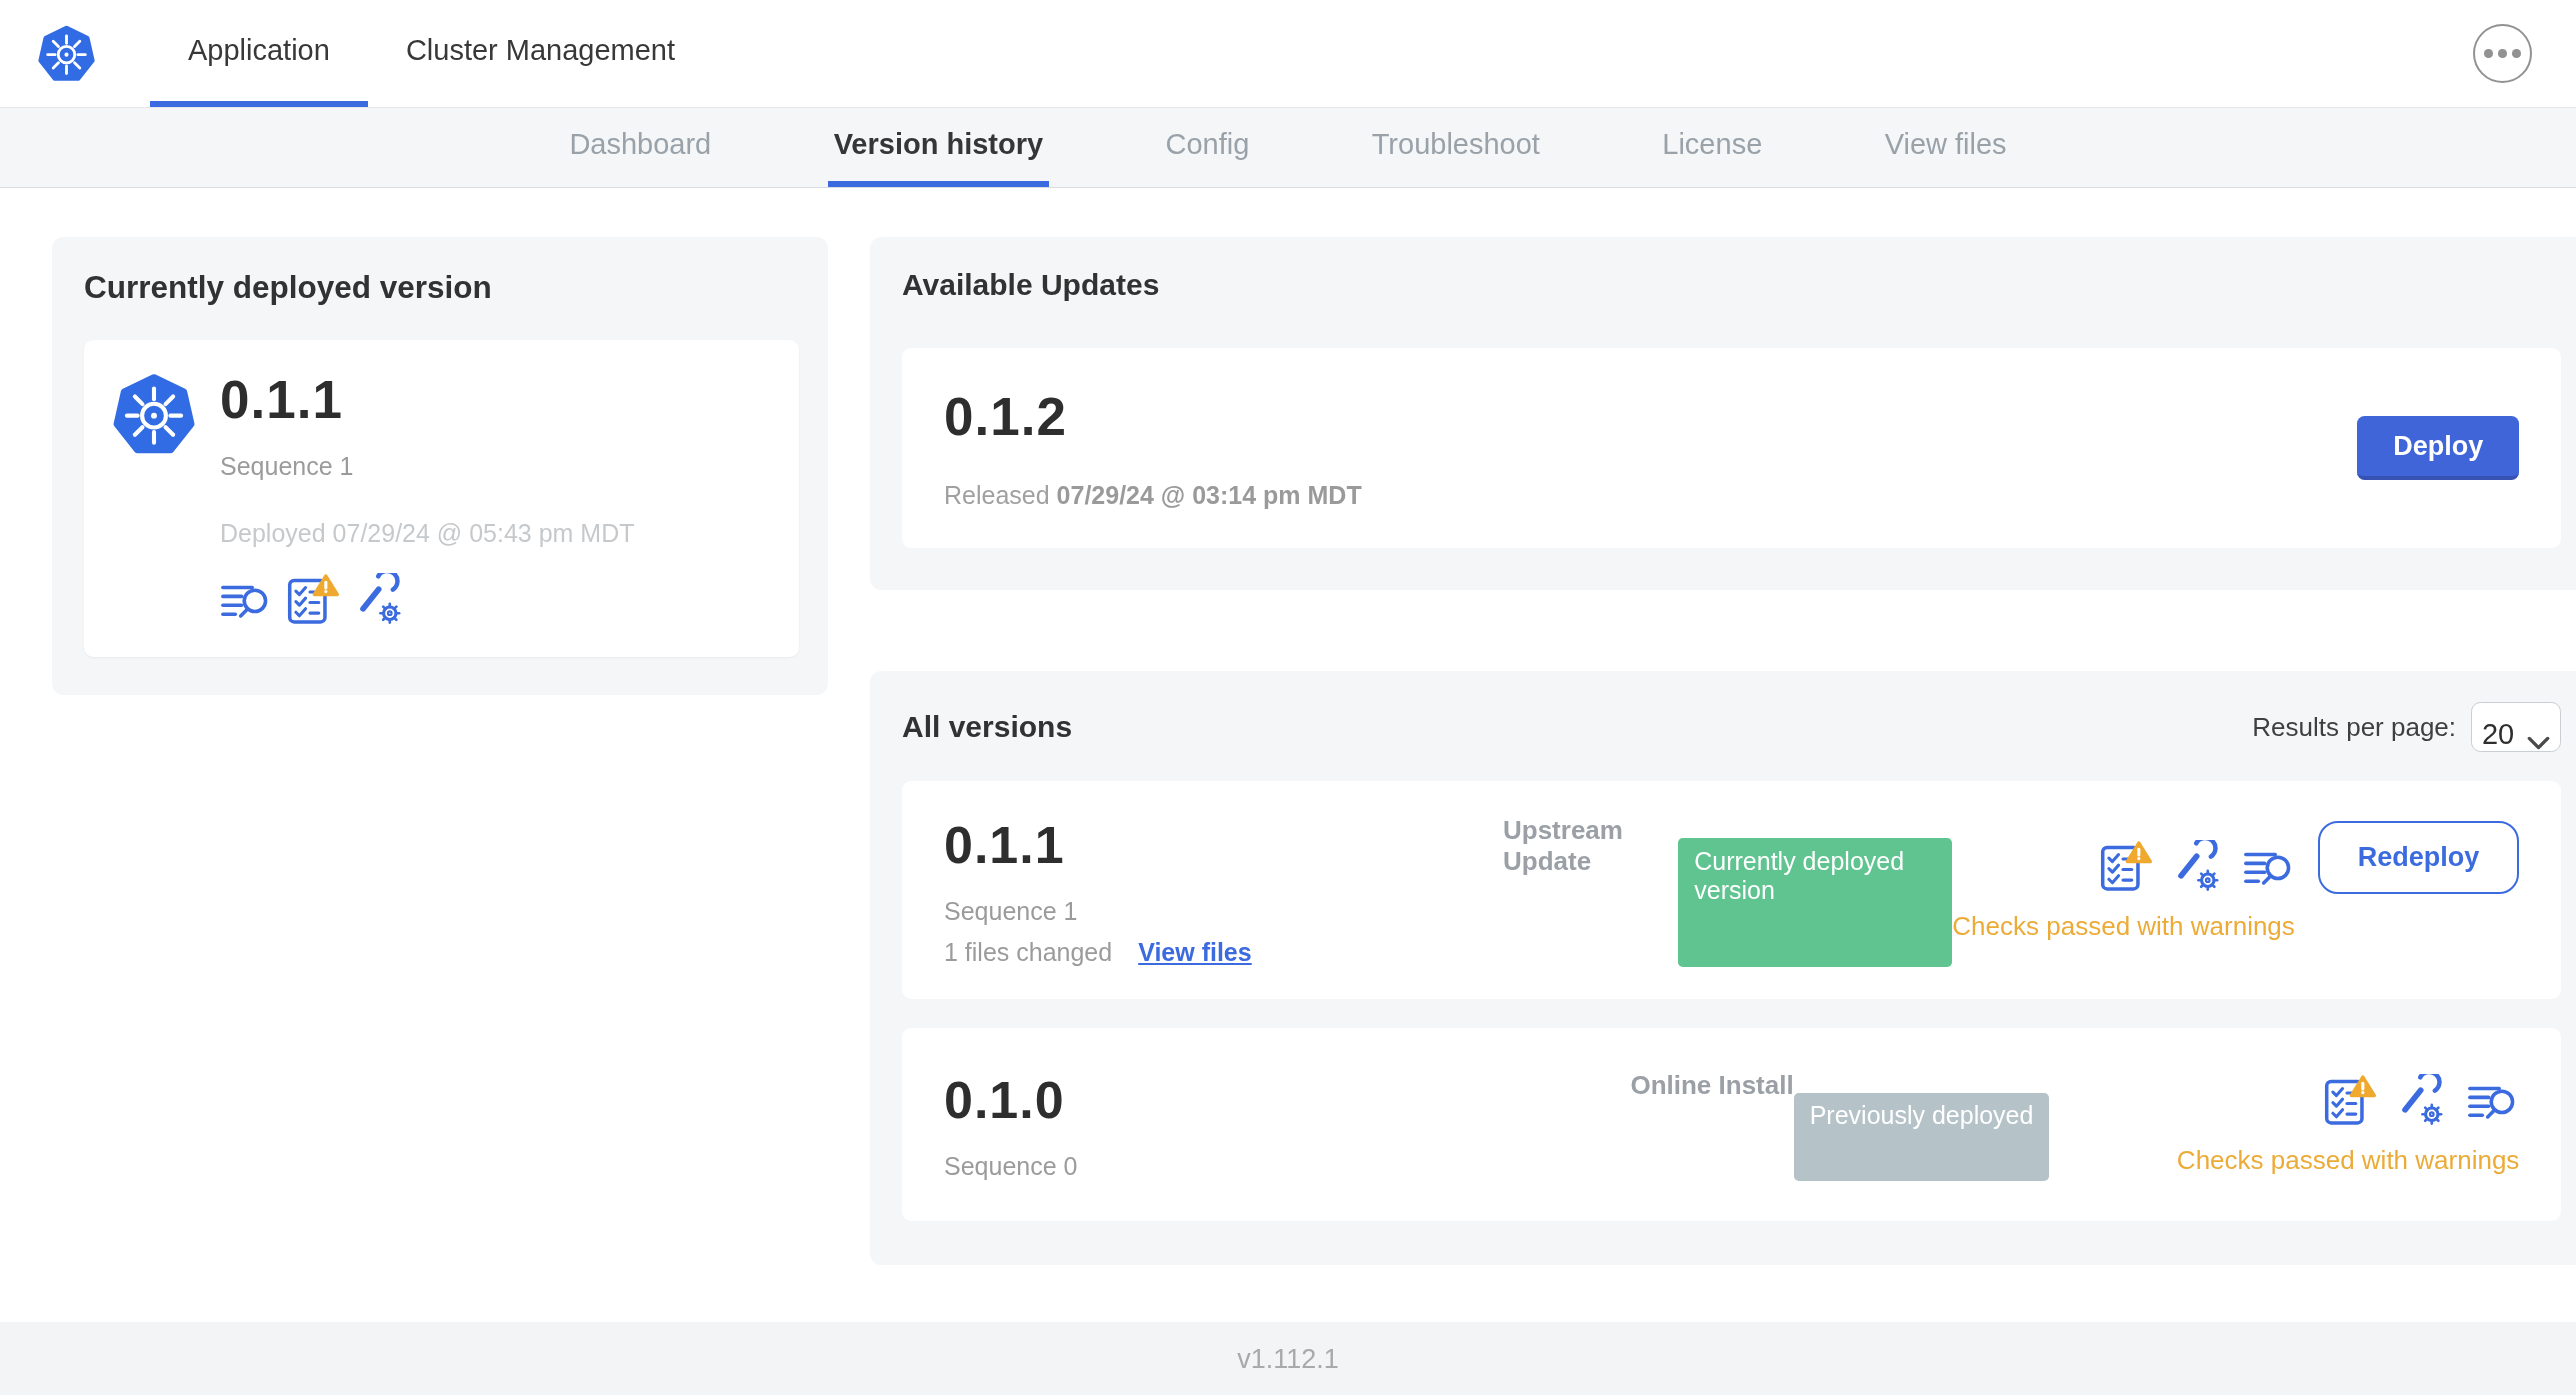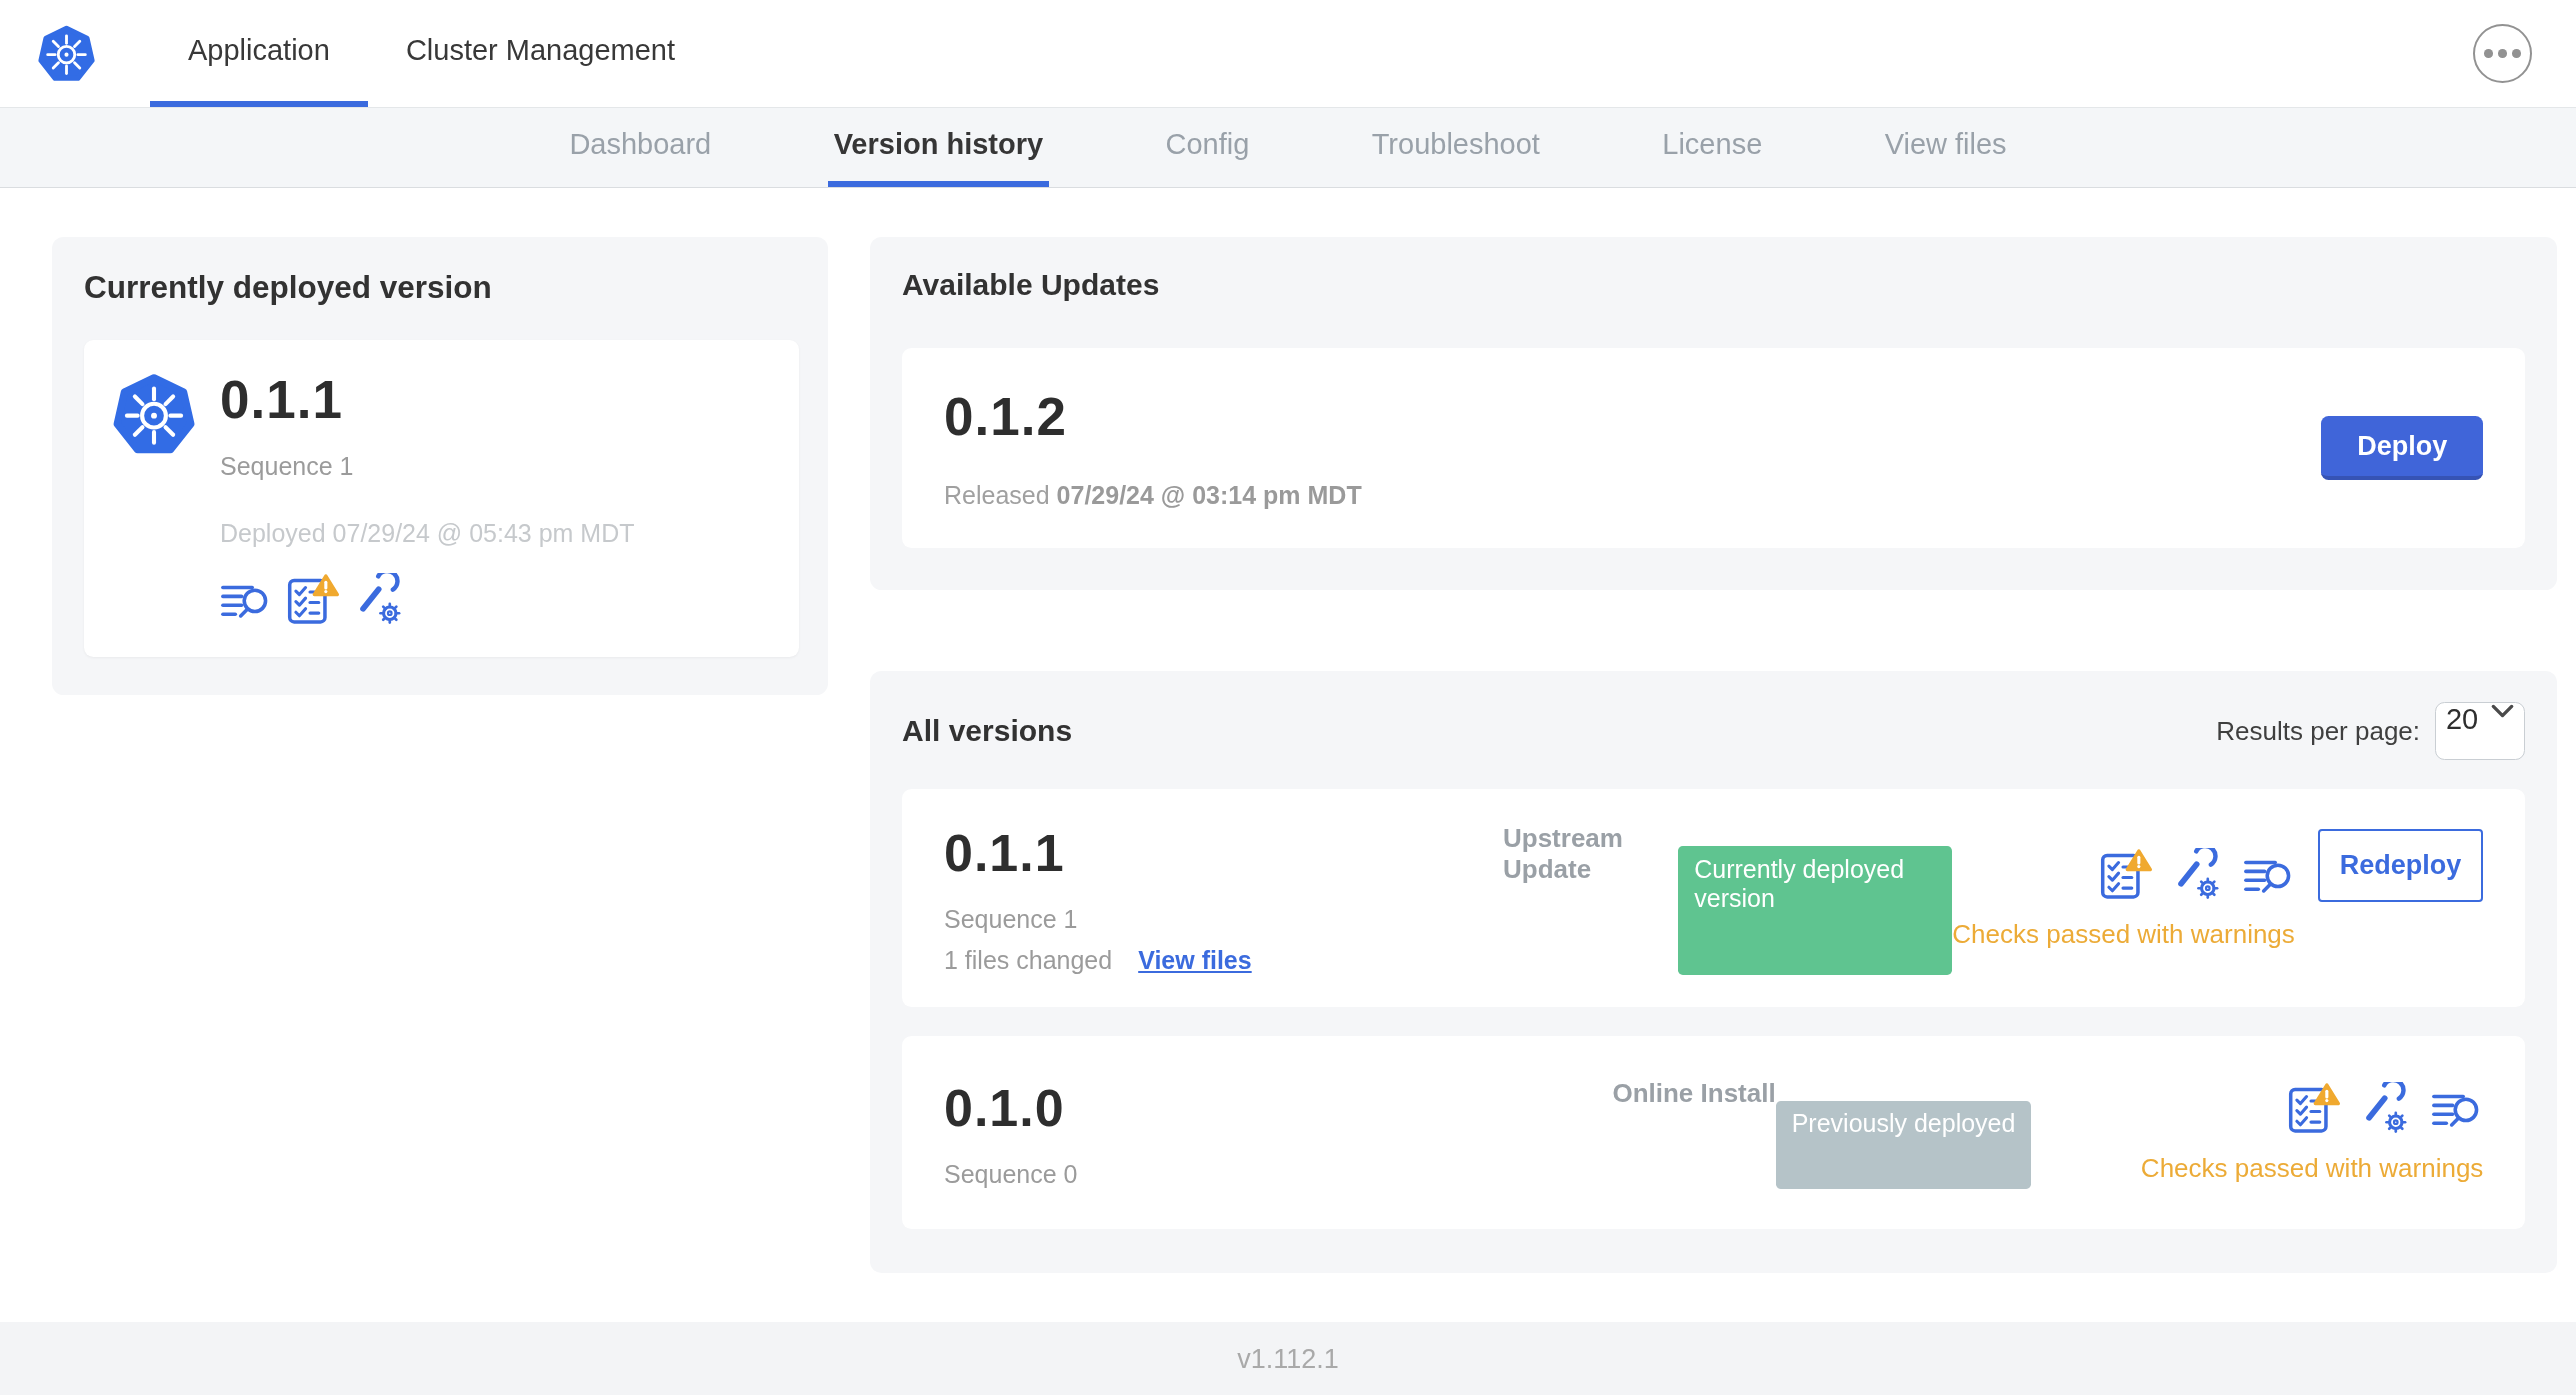--- a/index.html
+++ b/index.html
@@ -68,22 +68,22 @@
   .deploy-btn {
     background:#4065d9; color:#fff; font-size:27px; font-weight:700;
     padding:15.3px 36px 13.4px; border:none; border-bottom:4.8px solid #3653b4;
     border-radius:7.6px; cursor:pointer; font-family:inherit;
   }
   .versions-card { margin-top:81px; padding:31px 32px 44px 32px; }
   .versions-head { display:flex; align-items:center; justify-content:space-between; }
   .rpp { display:flex; align-items:center; gap:15.3px; }
   .rpp-label { font-size:26px; color:#3f3f3f; }
   .rpp-select {
-    width:90px; height:58px; background:#fff; border:1.9px solid #c9ced3; border-radius:9.5px;
-    display:flex; align-items:flex-start; justify-content:center; gap:11.5px;
+    width:90px; height:50px; background:#fff; border:1.9px solid #c9ced3; border-radius:9.5px;
+    display:flex; align-items:flex-end; justify-content:center; gap:11.5px;
     font-size:29px; color:#2e2e2e; cursor:pointer;
   }
   .version-row {
     background:#fff; border-radius:9.5px; margin-top:29px;
     display:flex; align-items:stretch; padding:34px 42px 32px;
   }
   .version-row.second { padding:42px 42px 40px; }
   .vr-col1 { width:559px; flex:0 0 auto; }
   .row-version { font-size:52px; font-weight:700; color:#2e2e2e; letter-spacing:1px; }
   .vr-files { display:flex; align-items:center; gap:26px; margin-top:11.5px; }
@@ -96,21 +96,21 @@
     border-radius:4.8px; color:#fff; font-size:25px; font-weight:500;
   }
   .badge-green { background:#5fc490; }
   .badge-gray  { background:#b5c3c8; }
   .vr-col3 { display:flex; align-items:center; gap:23px; margin-left:auto; }
   .icon-stack { display:flex; flex-direction:column; align-items:flex-end; }
   .icon-stack .icons { display:flex; align-items:flex-end; gap:21px; }
   .checks-text { font-size:26px; font-weight:500; color:#ecab37; margin-top:19px; white-space:nowrap; cursor:pointer; }
   .redeploy-btn {
     background:#fff; color:#3b6bde; font-size:27px; font-weight:600;
-    padding:19px 20px; border:2.9px solid #3b6bde; border-radius:4px; cursor:pointer;
+    padding:19px 38px; border:2.9px solid #3b6bde; border-radius:20px; cursor:pointer;
     font-family:inherit; align-self:flex-start; margin-top:5.7px;
   }
   
   .footer {
     flex:0 0 auto; height:74px; background:#f3f4f6;
     display:flex; align-items:center; justify-content:center;
     font-size:27px; color:#a9a9a9;
   }
   .hidden-defs { position:absolute; width:0; height:0; overflow:hidden; }
 </style>

